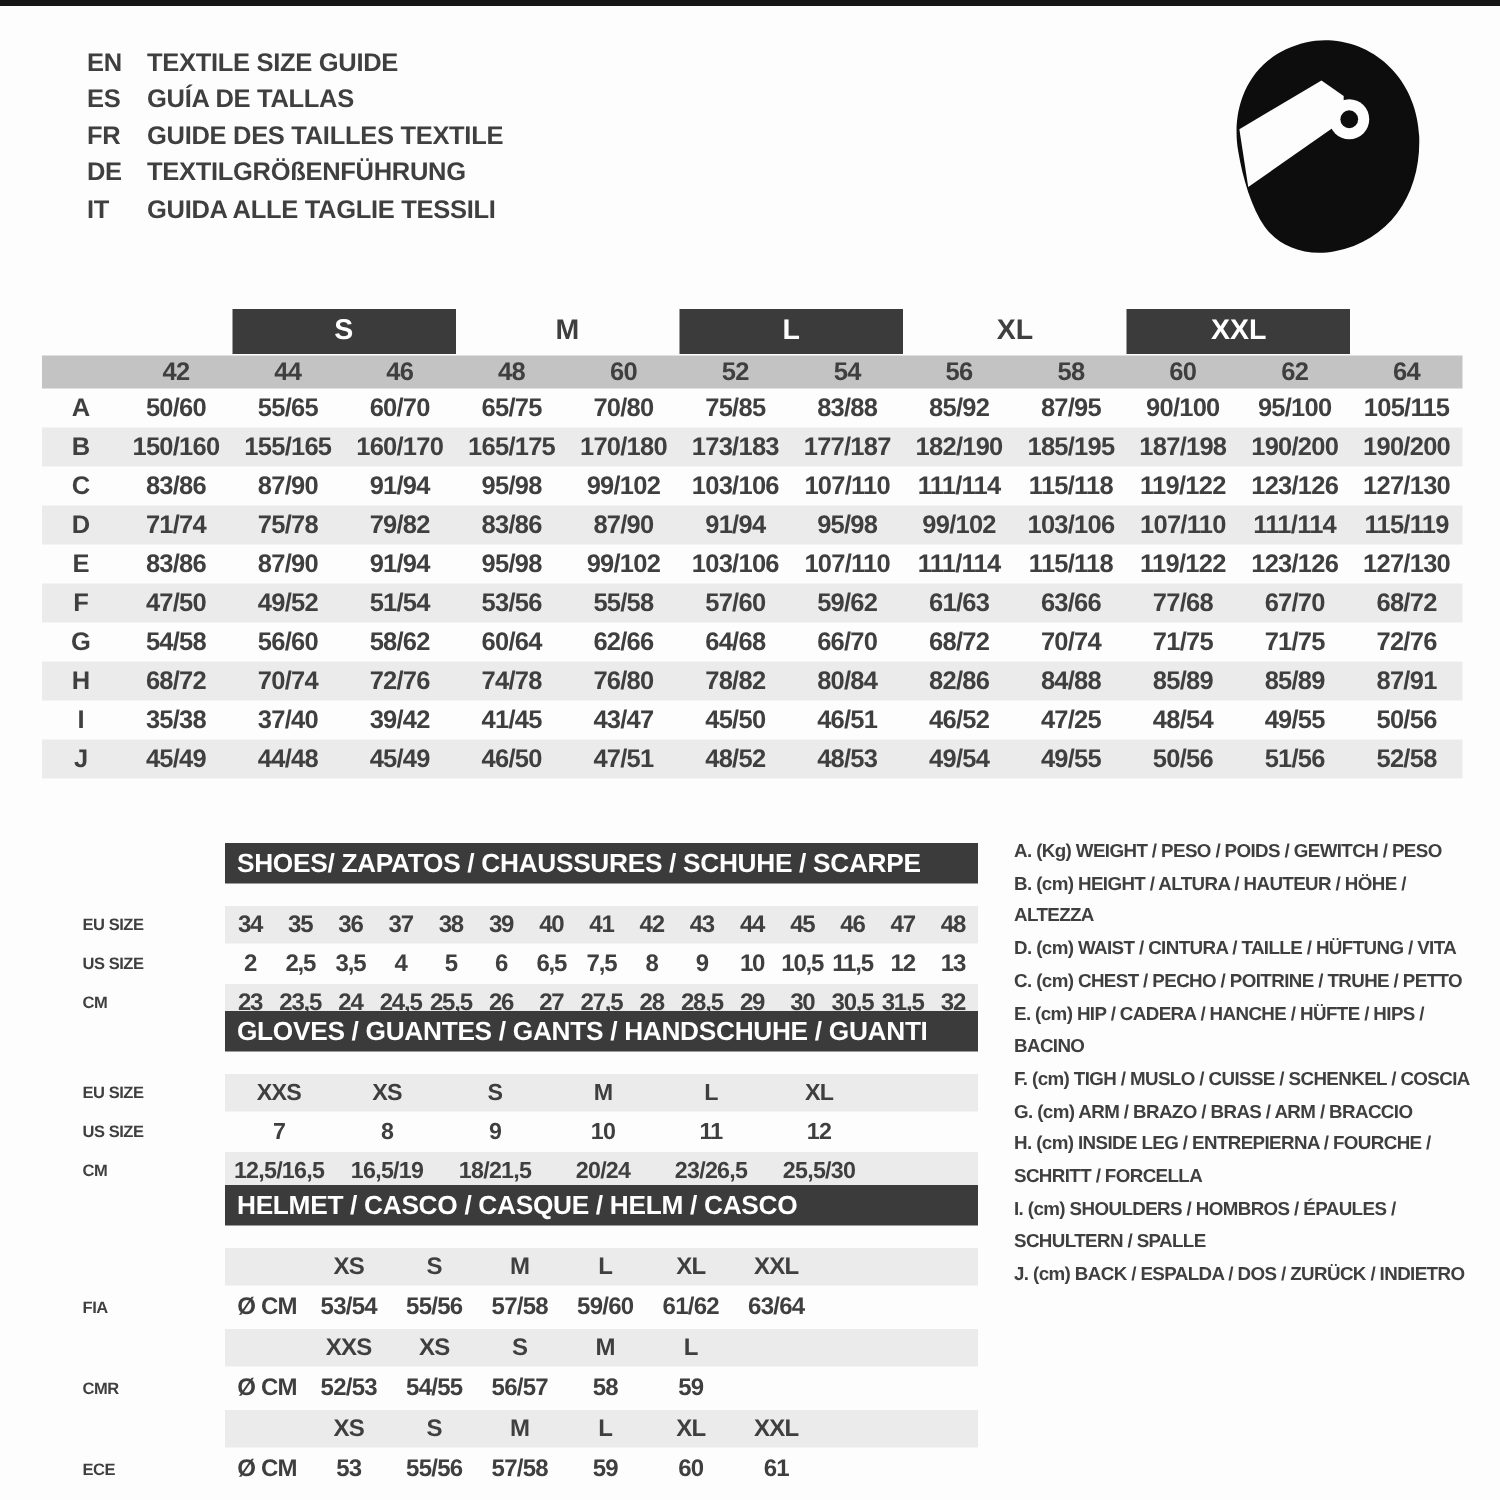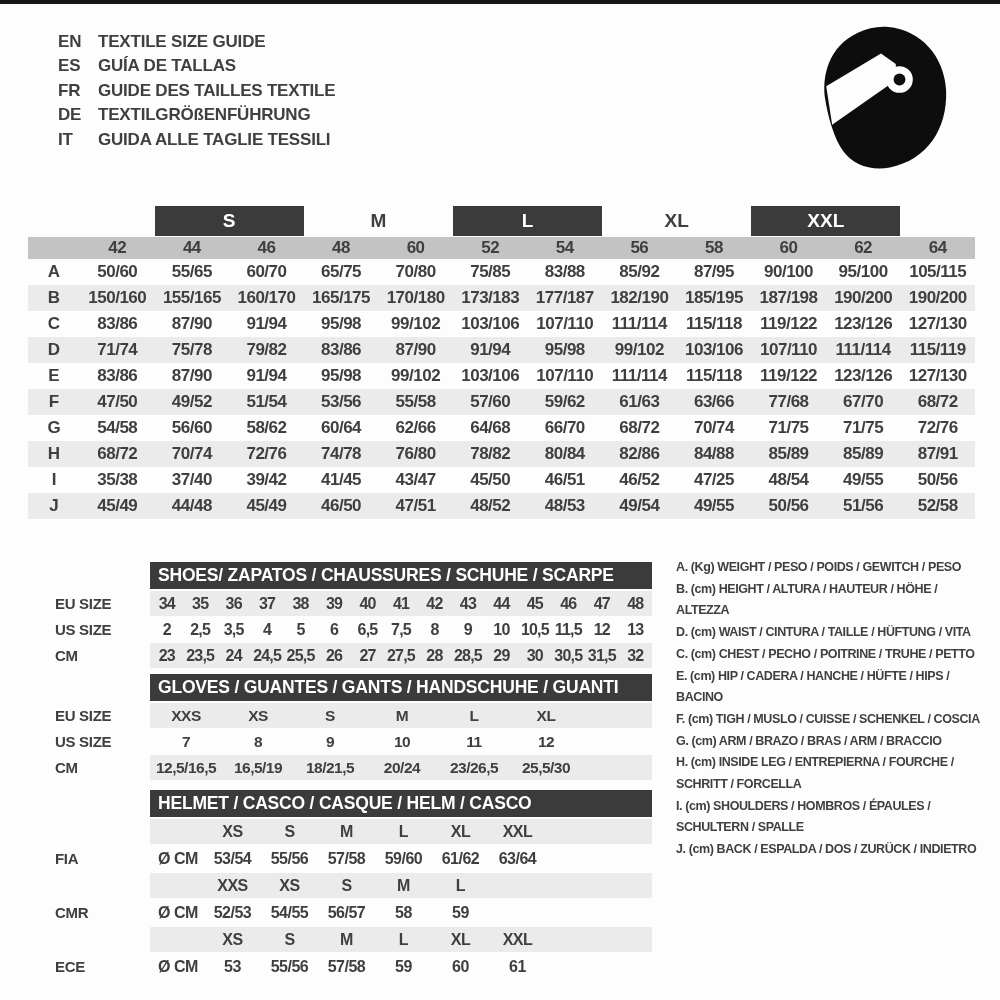--- a/index.html
+++ b/index.html
@@ -27,22 +27,22 @@
   .size-box.dark{background:var(--dark);color:#fff}
   .mt-band{display:grid;grid-template-columns:52px repeat(12,1fr);height:22px;background:var(--band);align-items:center;margin-top:1px}
   .mt-row{display:grid;grid-template-columns:52px repeat(12,1fr);height:26px;align-items:center}
   .mt-row.stripe{background:var(--stripe)}
   .cell{text-align:center;font-size:17px;letter-spacing:-0.5px;white-space:nowrap}
   .letter{font-size:17px;letter-spacing:0}
 
   
   .sec{position:absolute;left:55px;width:620px}
   .sec-row{display:grid;grid-template-columns:95px 502px;margin-bottom:1px}
-  .sec-label{font-size:15px;letter-spacing:-0.3px;display:flex;align-items:center;white-space:nowrap}
-  .bar-row{display:grid;grid-template-columns:95px 502px;margin-bottom:2px}
+  .sec-label{font-size:11px;letter-spacing:-0.3px;display:flex;align-items:center;white-space:nowrap}
+  .bar-row{display:grid;grid-template-columns:95px 502px;margin-bottom:15px}
   .bar{background:var(--dark);color:#fff;font-size:17.5px;display:flex;align-items:center;
        padding-left:8px;height:27px;letter-spacing:-0.2px;white-space:nowrap}
   .vals{display:grid;align-items:center;height:25px}
   .vals.gray{background:var(--stripe)}
   .shoes-grid{grid-template-columns:repeat(15,1fr)}
   .shoes-grid .cell{font-size:16px;letter-spacing:-0.8px}
   .gloves-grid{grid-template-columns:repeat(6,72px) 1fr}
   .gloves-grid .cell{font-size:15.5px;letter-spacing:-0.5px}
   .helm-grid{grid-template-columns:54px repeat(6,57px) 1fr}
   .helm-grid .cell{font-size:16px;letter-spacing:-0.5px}

